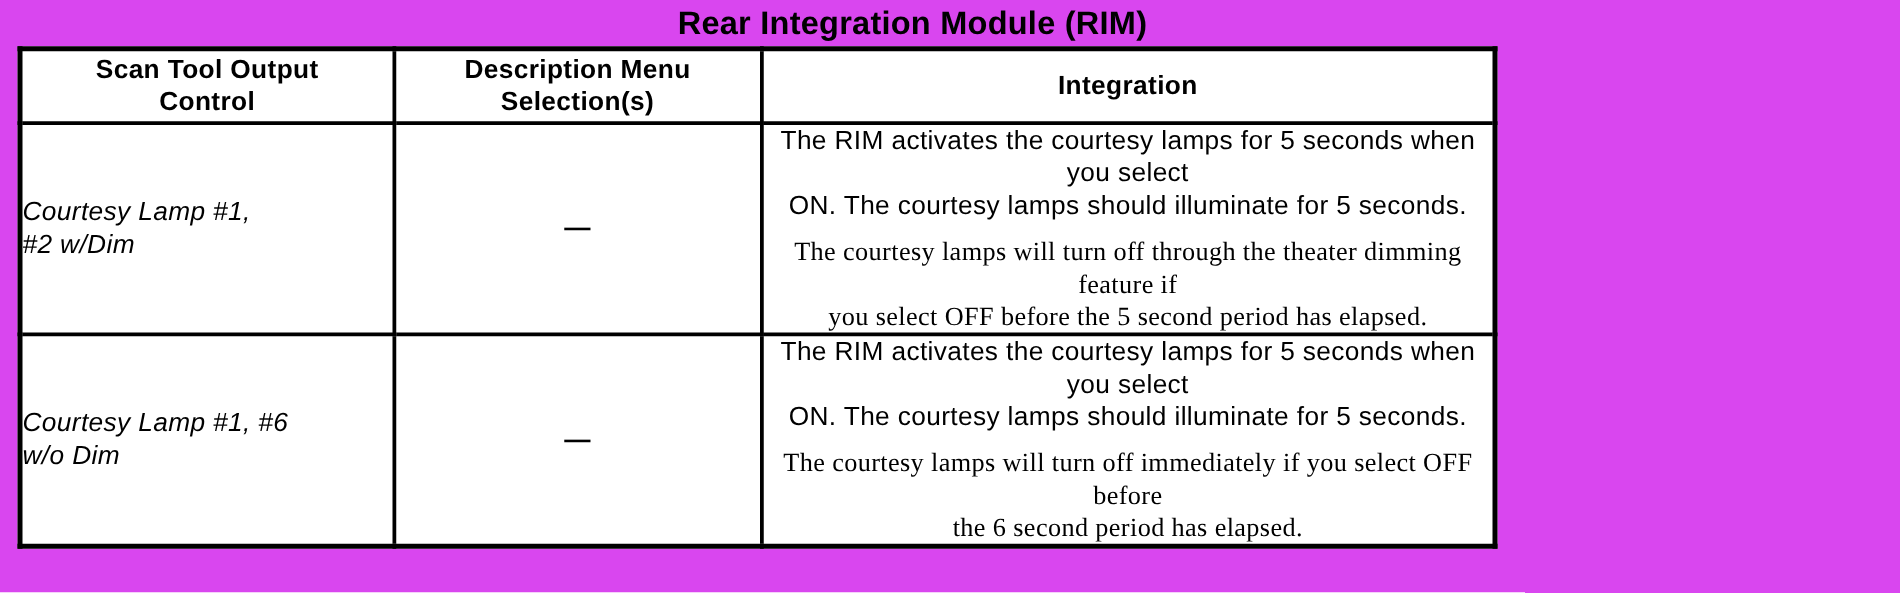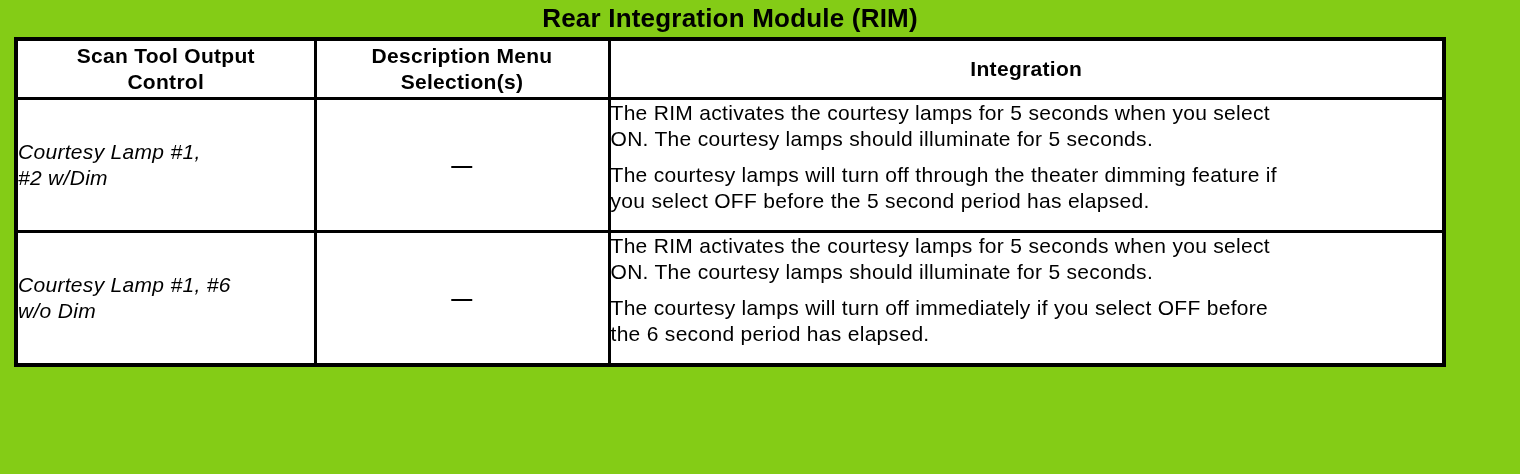--- a/index.html
+++ b/index.html
@@ -6,39 +6,39 @@
     margin: 0;
     padding: 0;
     background: #ffffff;
     color: #000000;
     font-family: "Liberation Sans", "DejaVu Sans", sans-serif;
   }
   .page {
     position: relative;
     width: 1520px;
     height: 474px;
-    background: #84cc16;
+    background: #d946ef;
     overflow: hidden;
   }
   .doc-title {
     margin: 0;
     padding-top: 3px;
     width: 1460px;
     text-align: center;
     font-size: 26px;
     font-weight: bold;
     letter-spacing: 0.2px;
     white-space: pre-line;
   }
   table.rim-table {
     border-collapse: collapse;
     table-layout: fixed;
     margin-left: 14px;
     margin-top: 3px;
-    width: 1432px;
+    width: 1184px;
     background: #ffffff;
   }
   table.rim-table col.c1 { width: 299px; }
   table.rim-table col.c2 { width: 294px; }
   table.rim-table th,
   table.rim-table td {
     border: 3px solid #000000;
     padding: 0;
     vertical-align: middle;
     font-size: 21px;
@@ -68,22 +68,23 @@
     font-size: 24px;
     font-weight: bold;
   }
   td.desc-cell {
     vertical-align: top;
     padding: 3px 6px 4px 10px;
   }
   td.desc-cell p {
     margin: 0 0 10px 0;
     white-space: pre-line;
+    text-align: center;
   }
-  td.desc-cell p:last-child { margin-bottom: 16px; }
+  td.desc-cell p:last-child { margin-bottom: 0; font-family: Liberation Serif, serif; }
   tr.row-1 { height: 113px; }
   tr.row-2 { height: 116px; }
   tr.row-3 { height: 61px; }
   tr.row-4 { height: 58px; }
 </style>
 </head>
 <body>
 
 <div class="page">
 

